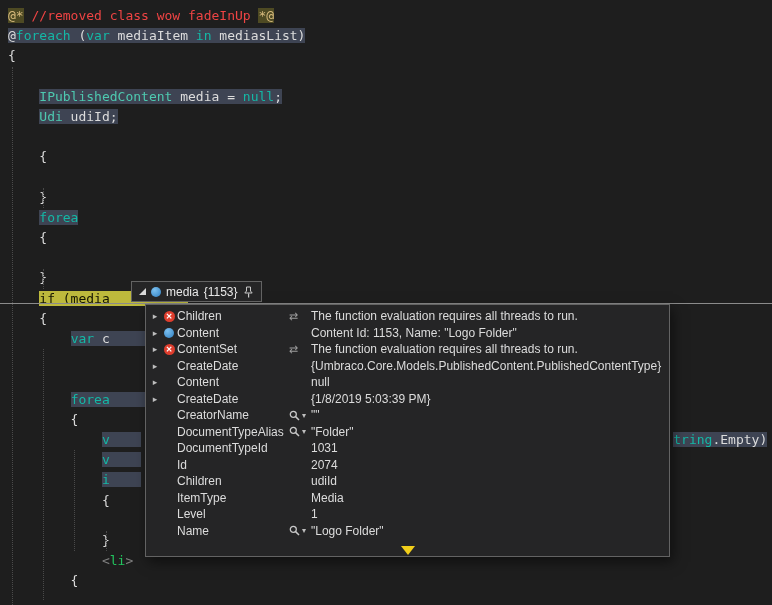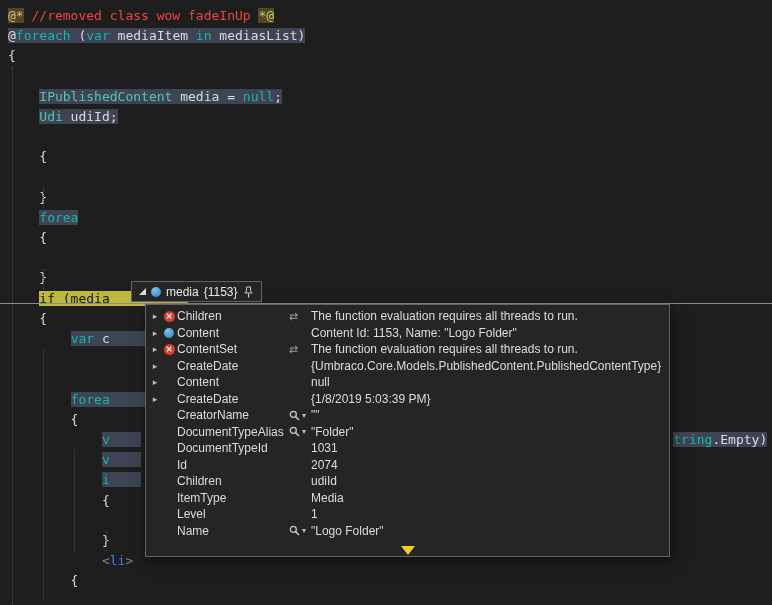--- a/index.html
+++ b/index.html
@@ -9,21 +9,21 @@
   
   .editor{position:absolute;inset:0;padding:6px 0 0 8px;
           font-family:"DejaVu Sans Mono",monospace;font-size:13px;color:#dcdcdc;z-index:0}
   .line{height:20.2px;line-height:20.2px;white-space:pre}
   .tk-plain{color:#dcdcdc}
   .tk-kw{color:#14b8a6}
   .tk-type{color:#4ec9b0}
   .tk-comment{color:#ef4444}
   .tk-razor{color:#d7ba7d}
   .tk-tagd{color:#808080}
-  .tk-tag{color:#3b82f6}
+  .tk-tag{color:#22c55e}
   .tk-cur{color:#141400}
   .bg-box{background:#3e4453}
   .bg-olive{background:#4e4a23}
   .bg-current{background:#bdb93c}
 
   .guide{position:absolute;width:0;border-left:1px dotted #4a4a4a;z-index:1}
   .hline{position:absolute;left:0;top:303px;width:772px;height:1px;background:#8b8b8b;z-index:2}
 
   
   .dt-header{position:absolute;left:131px;top:281px;height:21px;box-sizing:border-box;

